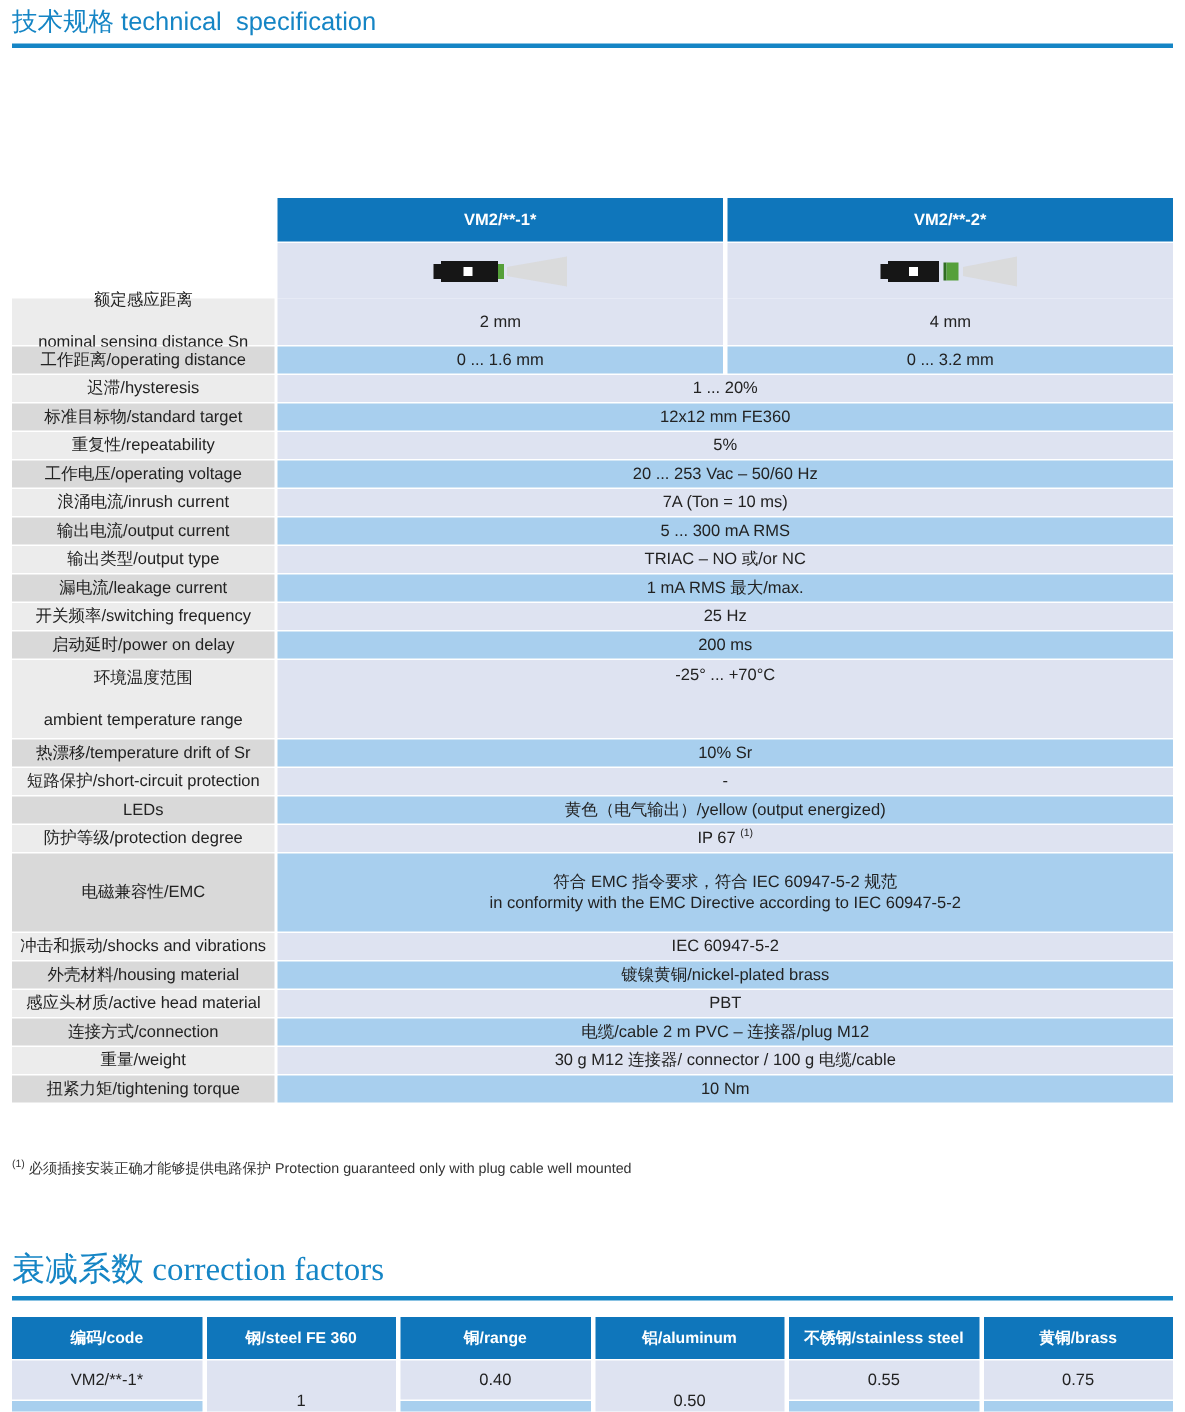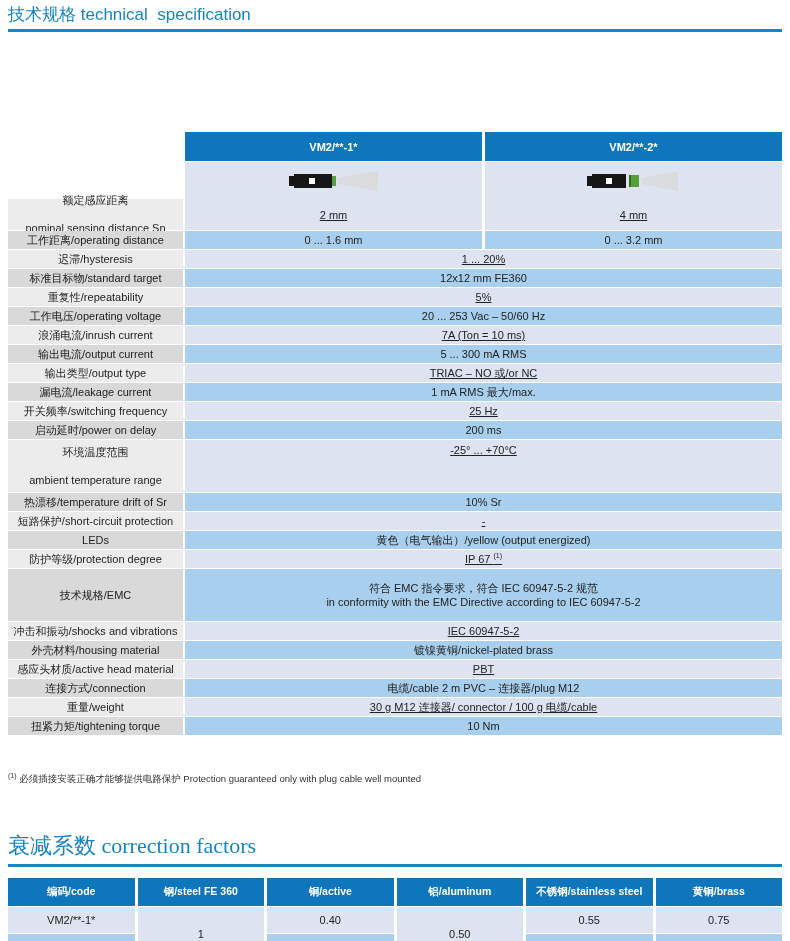--- a/index.html
+++ b/index.html
@@ -22,21 +22,21 @@
   .srow.tall{height:52px;}
   .lbl{width:175px;margin-right:2px;display:flex;flex-direction:column;align-items:center;
        justify-content:center;text-align:center;line-height:13px;white-space:nowrap;}
   .srow.lav .lbl{background:var(--lgl);gap:15px;}
   .srow.blue .lbl{background:var(--lgd);}
   .lbl.nolabel,.srow.header .lbl{background:transparent !important;}
   .vals{flex:1;display:flex;gap:3px;}
   .vcell{flex:1;display:flex;flex-direction:column;align-items:center;justify-content:center;
          text-align:center;line-height:14px;}
   .srow.header .vcell{background:var(--hblue);color:#fff;}
-  .srow.lav .vcell{background:var(--lav);text-decoration:underline;}
+  .srow.lav .vcell{background:var(--lav);}
   .srow.blue .vcell{background:var(--rblue);}
   .vcell.vtop{justify-content:flex-start;padding-top:3px;}
   sup{font-size:7px;line-height:0;}
   .footnote{margin-top:38px;font-size:9.5px;color:#333;}
   .t2{font-size:22px;line-height:28px;margin-top:46px;font-family:Liberation Serif, serif;}
   .r2{margin-top:4px;}
   .ctable{margin-top:11px;display:grid;grid-template-columns:repeat(6,1fr);
           grid-template-rows:28px 26px 26px;gap:1px 3px;font-size:11px;}
   .chead{background:var(--hblue);color:#fff;font-weight:bold;font-size:10.5px;
          display:flex;align-items:center;justify-content:center;white-space:nowrap;}
@@ -217,21 +217,21 @@
       </div>
       <div class="srow lav">
         <div class="lbl">防护等级/protection degree</div>
         <div class="vals">
           <div class="vcell merged">
             <div class="vline">IP 67 <sup>(1)</sup></div>
           </div>
         </div>
       </div>
       <div class="srow blue tall">
-        <div class="lbl">技术规格/EMC</div>
+        <div class="lbl">电磁兼容性/EMC</div>
         <div class="vals">
           <div class="vcell merged">
             <div class="vline">符合 EMC 指令要求，符合 IEC 60947-5-2 规范</div>
             <div class="vline">in conformity with the EMC Directive according to IEC 60947-5-2</div>
           </div>
         </div>
       </div>
       <div class="srow lav">
         <div class="lbl">冲击和振动/shocks and vibrations</div>
         <div class="vals">
@@ -283,21 +283,21 @@
     </div>
 
   <div class="footnote"><sup>(1)</sup> <span>必须插接安装正确才能够提供电路保护 Protection guaranteed only with plug cable well  mounted</span></div>
 
   <div class="title t2">衰减系数 correction factors</div>
   <div class="rule r2"></div>
 
   <div class="ctable">
       <div class="chead">编码/code</div>
       <div class="chead">钢/steel FE 360</div>
-      <div class="chead">铜/active</div>
+      <div class="chead">铜/range</div>
       <div class="chead">铝/aluminum</div>
       <div class="chead">不锈钢/stainless steel</div>
       <div class="chead">黄铜/brass</div>
       <div class="ccell lav" style="grid-area: 2 / 1;">VM2/**-1*</div>
       <div class="ccell lav" style="grid-area: 2 / 2 / span 2;">1</div>
       <div class="ccell lav" style="grid-area: 2 / 3;">0.40</div>
       <div class="ccell lav" style="grid-area: 2 / 4 / span 2;">0.50</div>
       <div class="ccell lav" style="grid-area: 2 / 5;">0.55</div>
       <div class="ccell lav" style="grid-area: 2 / 6;">0.75</div>
       <div class="ccell blue2" style="grid-area: 3 / 1;">VM2/**-2*</div>

